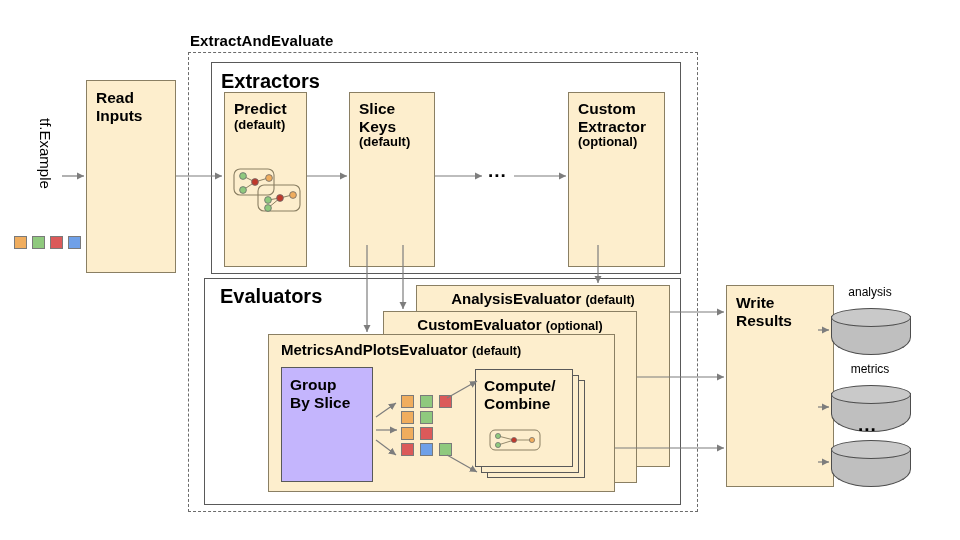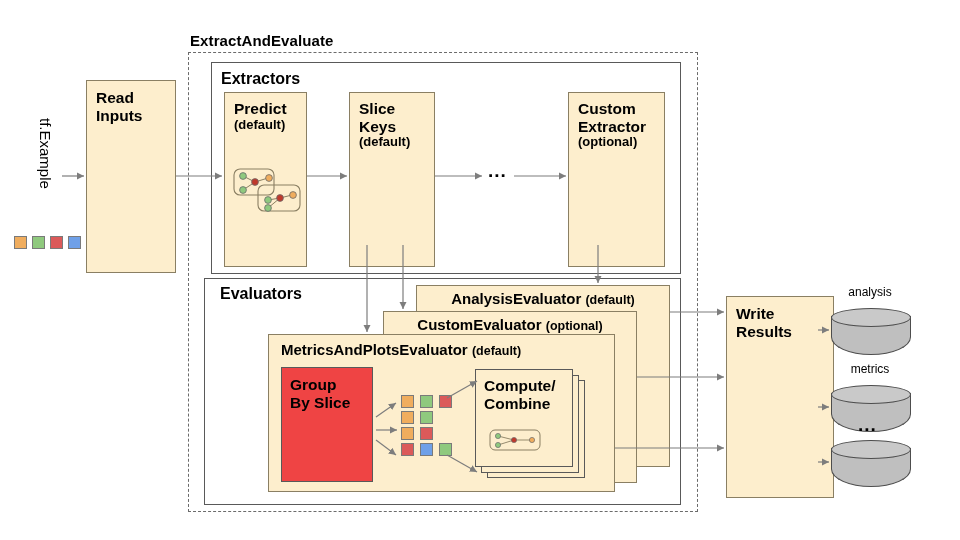--- a/index.html
+++ b/index.html
@@ -8,21 +8,21 @@
   #stage{position:absolute;left:0;top:0;width:960px;height:540px;}
   .abs{position:absolute;box-sizing:border-box;}
 
   
   .fillbox{background:#fdeecd;border:1.3px solid #8a7f63;}
   .plainbox{background:transparent;border:1.3px solid #595959;}
   .dashbox{background:transparent;border:1.6px dashed #6b6b6b;}
   .sub{font-weight:normal;}
 
   
-  .grouplabel{font-size:16px;font-weight:bold;}
+  .grouplabel{font-size:20px;font-weight:bold;}
 
   
   .outer-title{font-size:15px;font-weight:bold;letter-spacing:0.1px;}
 
   
   .node-txt{position:absolute;left:8px;right:4px;top:6px;font-size:15.5px;font-weight:bold;line-height:1.14;}
   .node-txt .sub{font-size:13px;font-weight:bold;display:block;}
 
   
   .ev-head{position:absolute;top:4px;left:0;right:0;text-align:center;font-size:15px;font-weight:bold;white-space:nowrap;}
@@ -132,21 +132,21 @@
       <span class="sub">(optional)</span>
     </div>
   </div>
 
   <div class="abs fillbox" style="left:268px;top:334px;width:347px;height:158px;text-decoration:underline;">
     <div class="abs" style="left:12px;top:6px;font-size:15px;font-weight:bold;white-space:nowrap;">
       <span>MetricsAndPlotsEvaluator</span>
       <span class="sub" style="font-size:12.5px;font-weight:bold;">(default)</span>
     </div>
 
-    <div class="abs plainbox" style="left:12px;top:32px;width:92px;height:115px;background:#ef4444;">
+    <div class="abs plainbox" style="left:12px;top:32px;width:92px;height:115px;background:#c4b5fd;">
       <div class="node-txt" style="top:8px;left:8px;white-space:pre-line;">Group
 By Slice</div>
     </div>
 
     <div class="abs" style="left:132px;top:60px;width:70px;height:70px;">
       <div class="chip" style="left:0px;top:0px;background:#f0ad5e;"></div>
       <div class="chip" style="left:19px;top:0px;background:#8fc97e;"></div>
       <div class="chip" style="left:38px;top:0px;background:#db5a5a;"></div>
 
       <div class="chip" style="left:0px;top:16px;background:#f0ad5e;"></div>
@@ -171,21 +171,21 @@
         <line x1="10" y1="17" x2="26" y2="12" stroke="#8a7f63" stroke-width="0.9"></line>
         <line x1="26" y1="12" x2="44" y2="12" stroke="#8a7f63" stroke-width="0.9"></line>
         <circle cx="10" cy="8" r="2.6" fill="#8fc97e" stroke="#6b6b6b" stroke-width="0.7"></circle>
         <circle cx="10" cy="17" r="2.6" fill="#8fc97e" stroke="#6b6b6b" stroke-width="0.7"></circle>
         <circle cx="26" cy="12" r="2.6" fill="#c0392b" stroke="#6b6b6b" stroke-width="0.7"></circle>
         <circle cx="44" cy="12" r="2.6" fill="#f0ad5e" stroke="#6b6b6b" stroke-width="0.7"></circle>
       </svg>
     </div>
   </div>
 
-  <div class="abs fillbox" style="left:726px;top:285px;width:108px;height:202px;margin-top:11px;">
+  <div class="abs fillbox" style="left:726px;top:285px;width:108px;height:202px;">
     <div class="node-txt" style="top:8px;left:9px;white-space:pre-line;">Write
 Results</div>
   </div>
 
   <div class="cyl-cap" style="left:831px;top:285px;width:78px;">analysis</div>
   <div class="abs" style="left:831px;top:308px;width:78px;height:48px;">
     <div class="cyl-body" style="left:0;top:8px;width:78px;height:38px;"></div>
     <div class="cyl-top" style="left:0;top:0px;width:78px;height:17px;"></div>
   </div>
 

